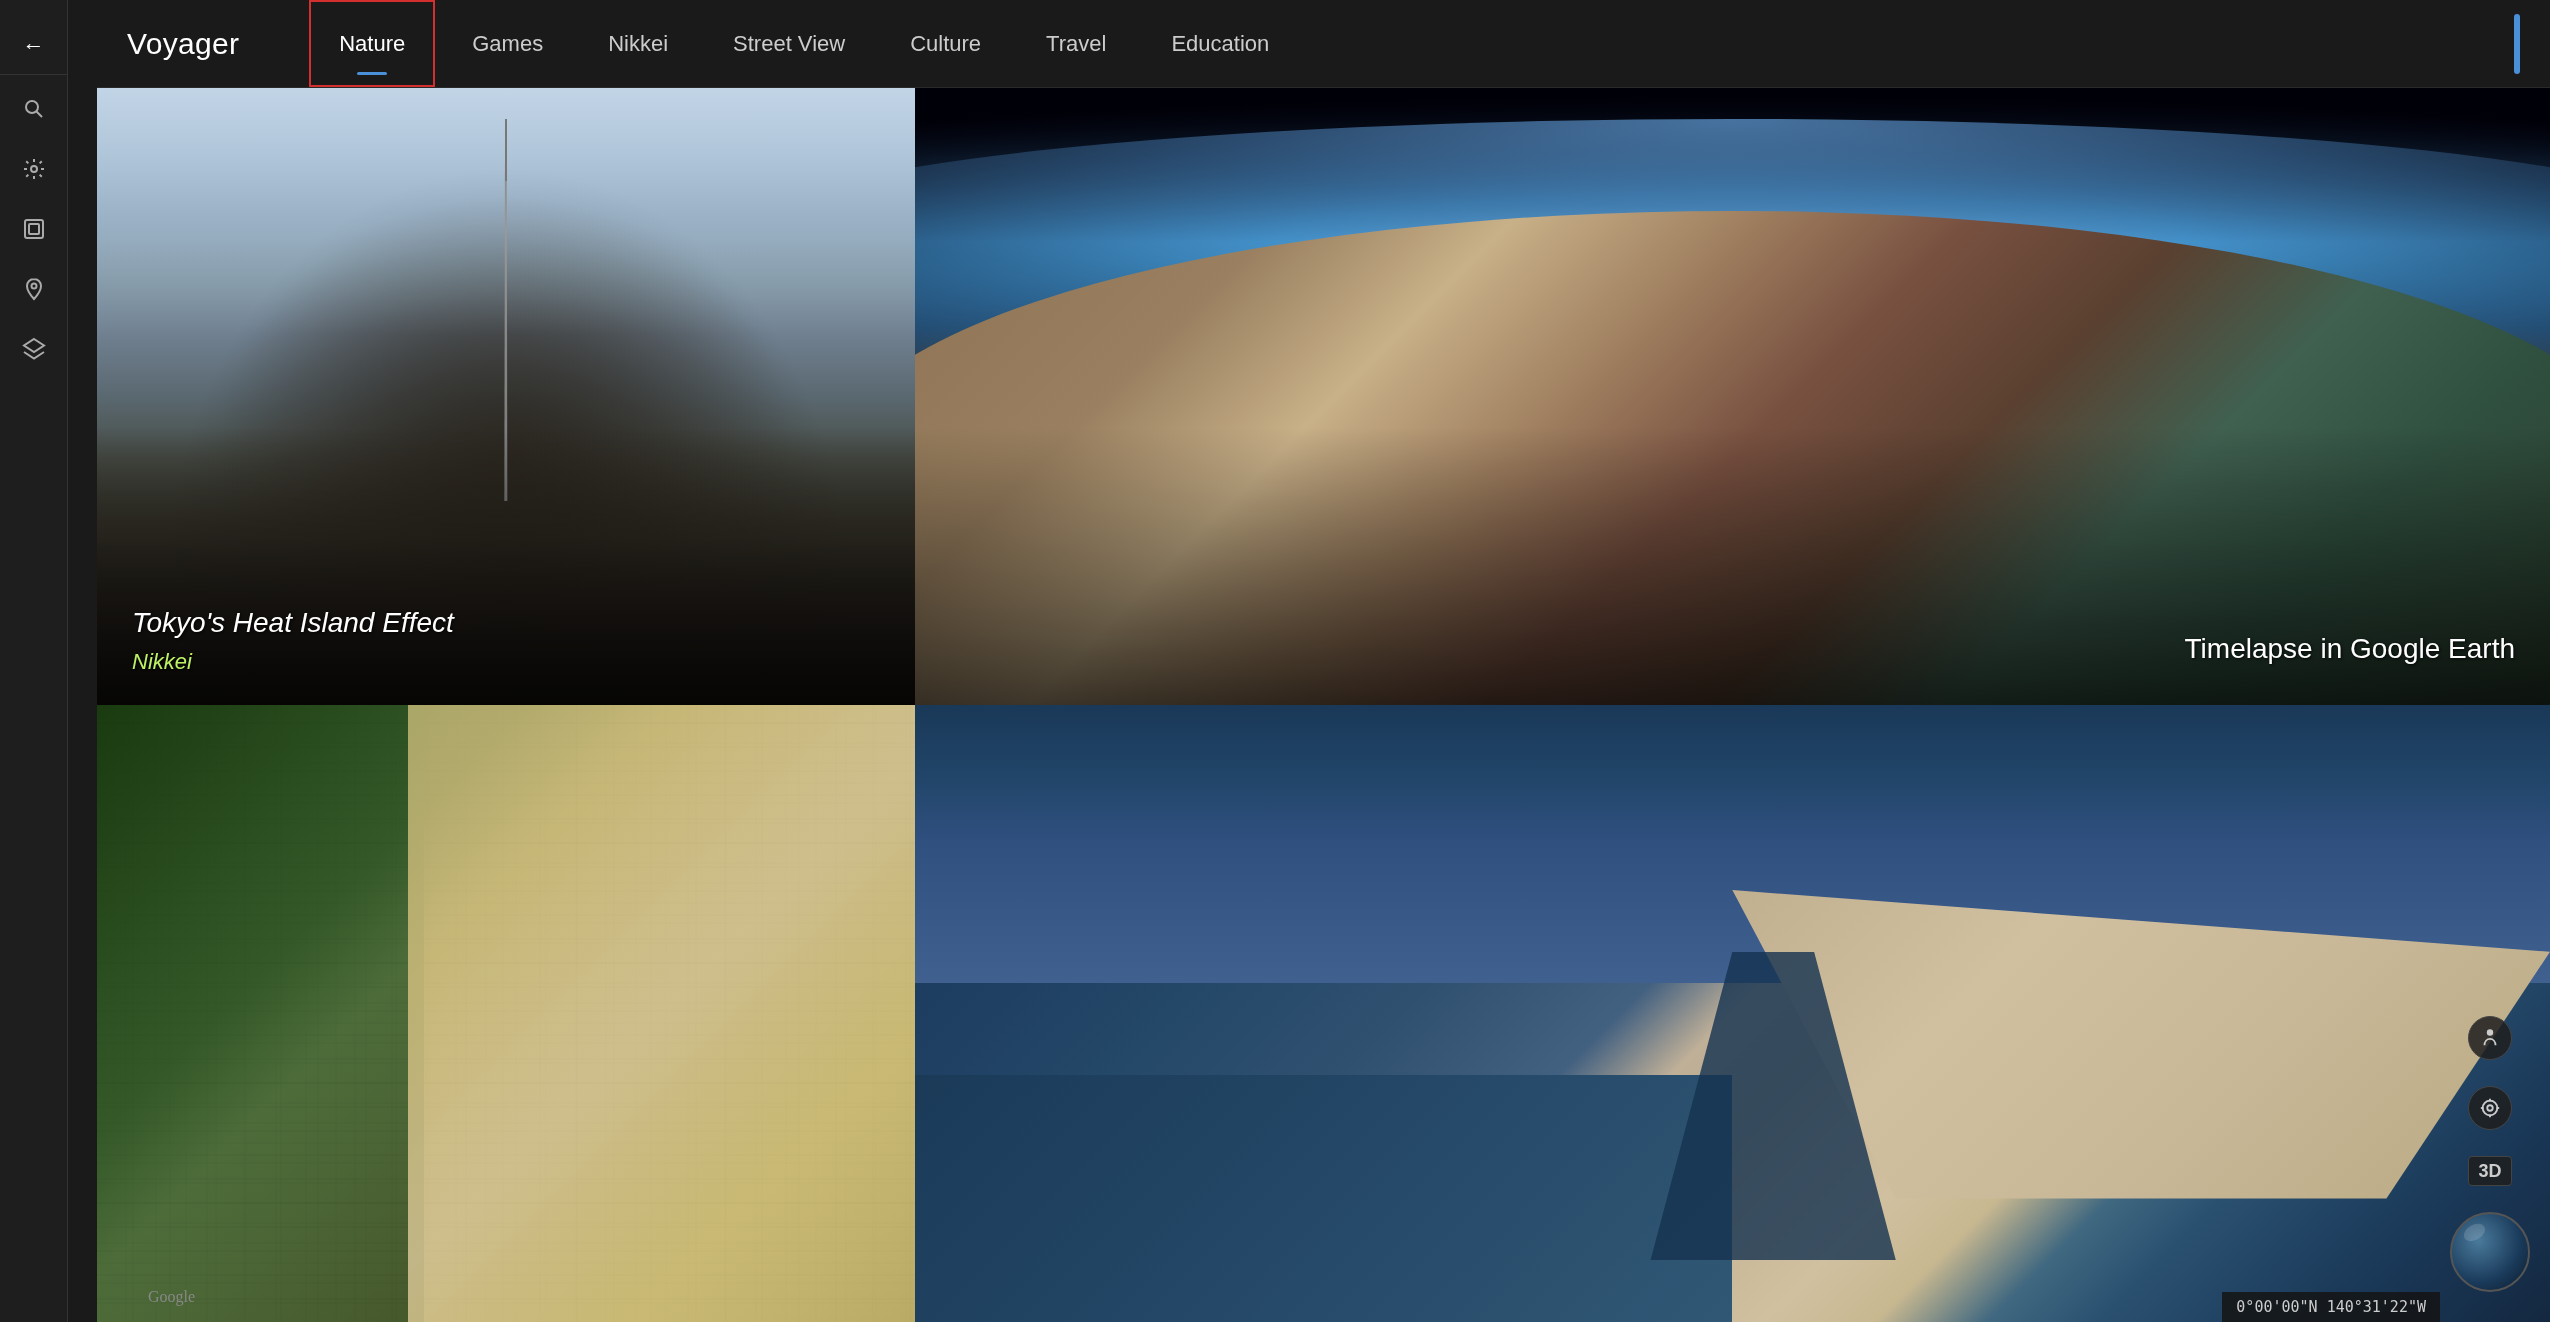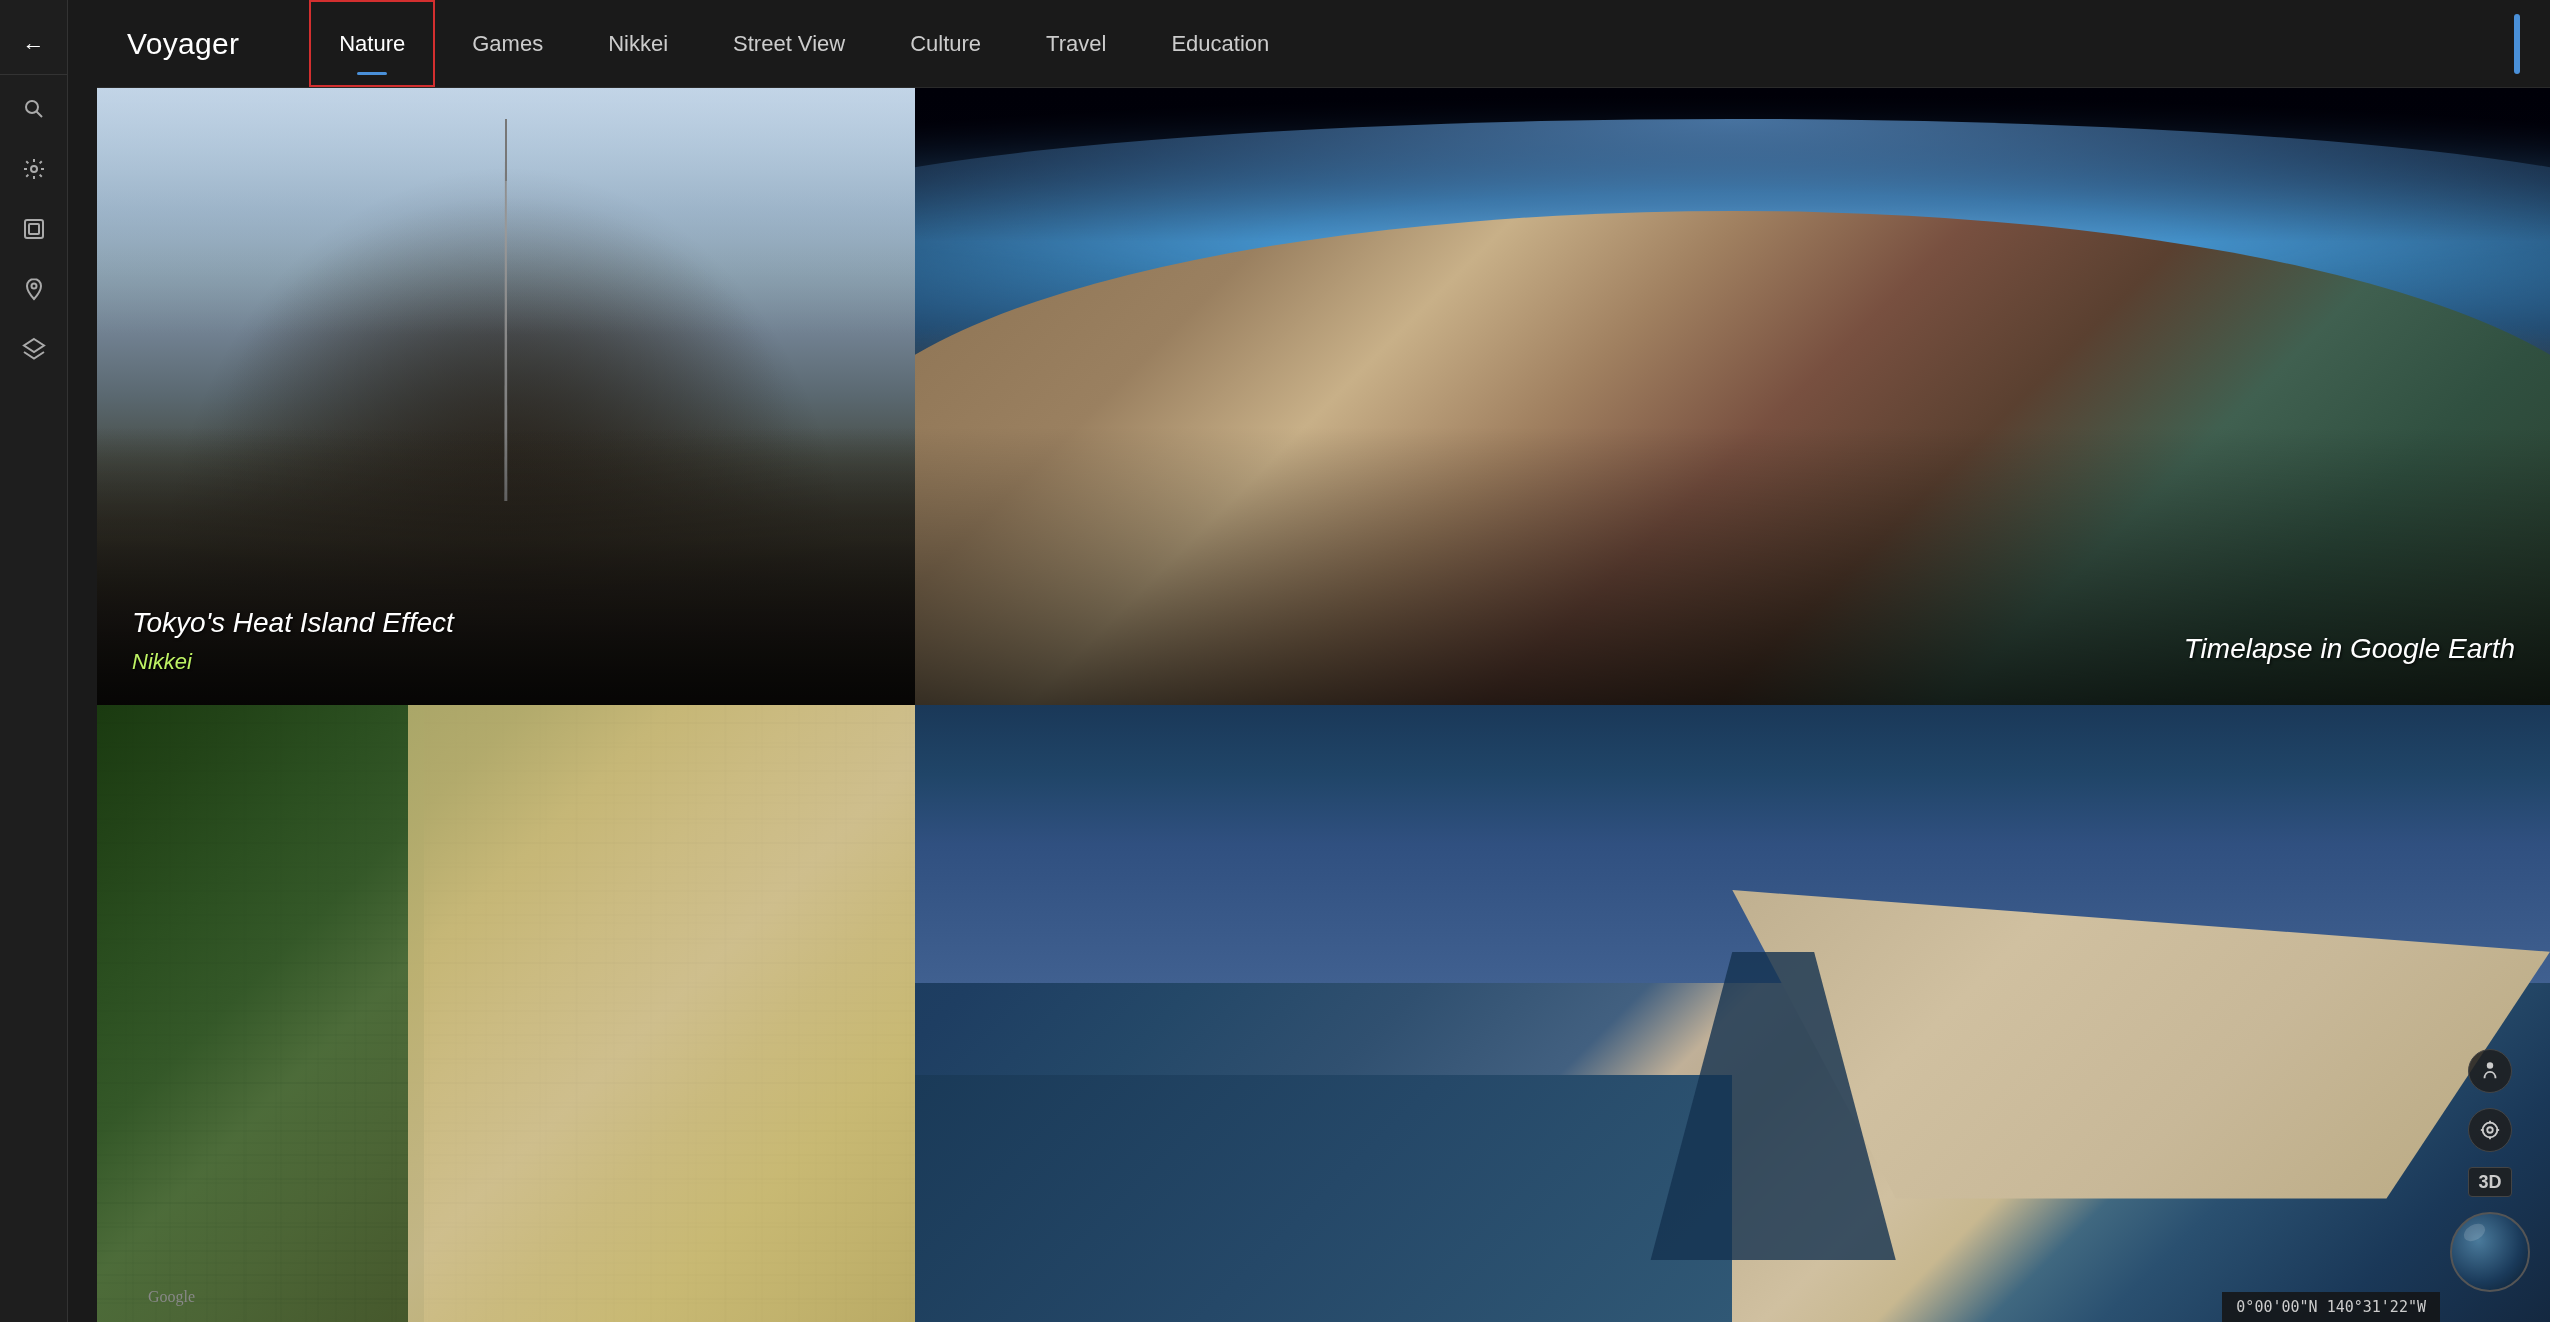--- a/index.html
+++ b/index.html
@@ -207,21 +207,21 @@
     }
 
     
     .bottom-right-controls {
       position: absolute;
       bottom: 30px;
       right: 20px;
       display: flex;
       flex-direction: column;
       align-items: center;
-      gap: 15px;
+      gap: 26px;
     }
 
     .control-btn {
       width: 44px;
       height: 44px;
       background: rgba(30,30,30,0.85);
       border-radius: 50%;
       display: flex;
       align-items: center;
       justify-content: center;
@@ -291,21 +291,20 @@
       font-weight: 500;
       font-family: Liberation Serif, serif;
     }
 
     .card-text-right {
       position: absolute;
       bottom: 0;
       right: 0;
       padding: 30px 35px;
       text-align: center;
-      font-style: italic;
     }
 
     
     .card-tokyo-img {
       width: 100%;
       height: 100%;
       background:
         radial-gradient(ellipse at 50% 85%, rgba(30,25,20,0.95) 0%, transparent 60%),
         radial-gradient(ellipse at 50% 60%, rgba(60,55,45,0.8) 0%, transparent 50%),
         linear-gradient(to bottom,

